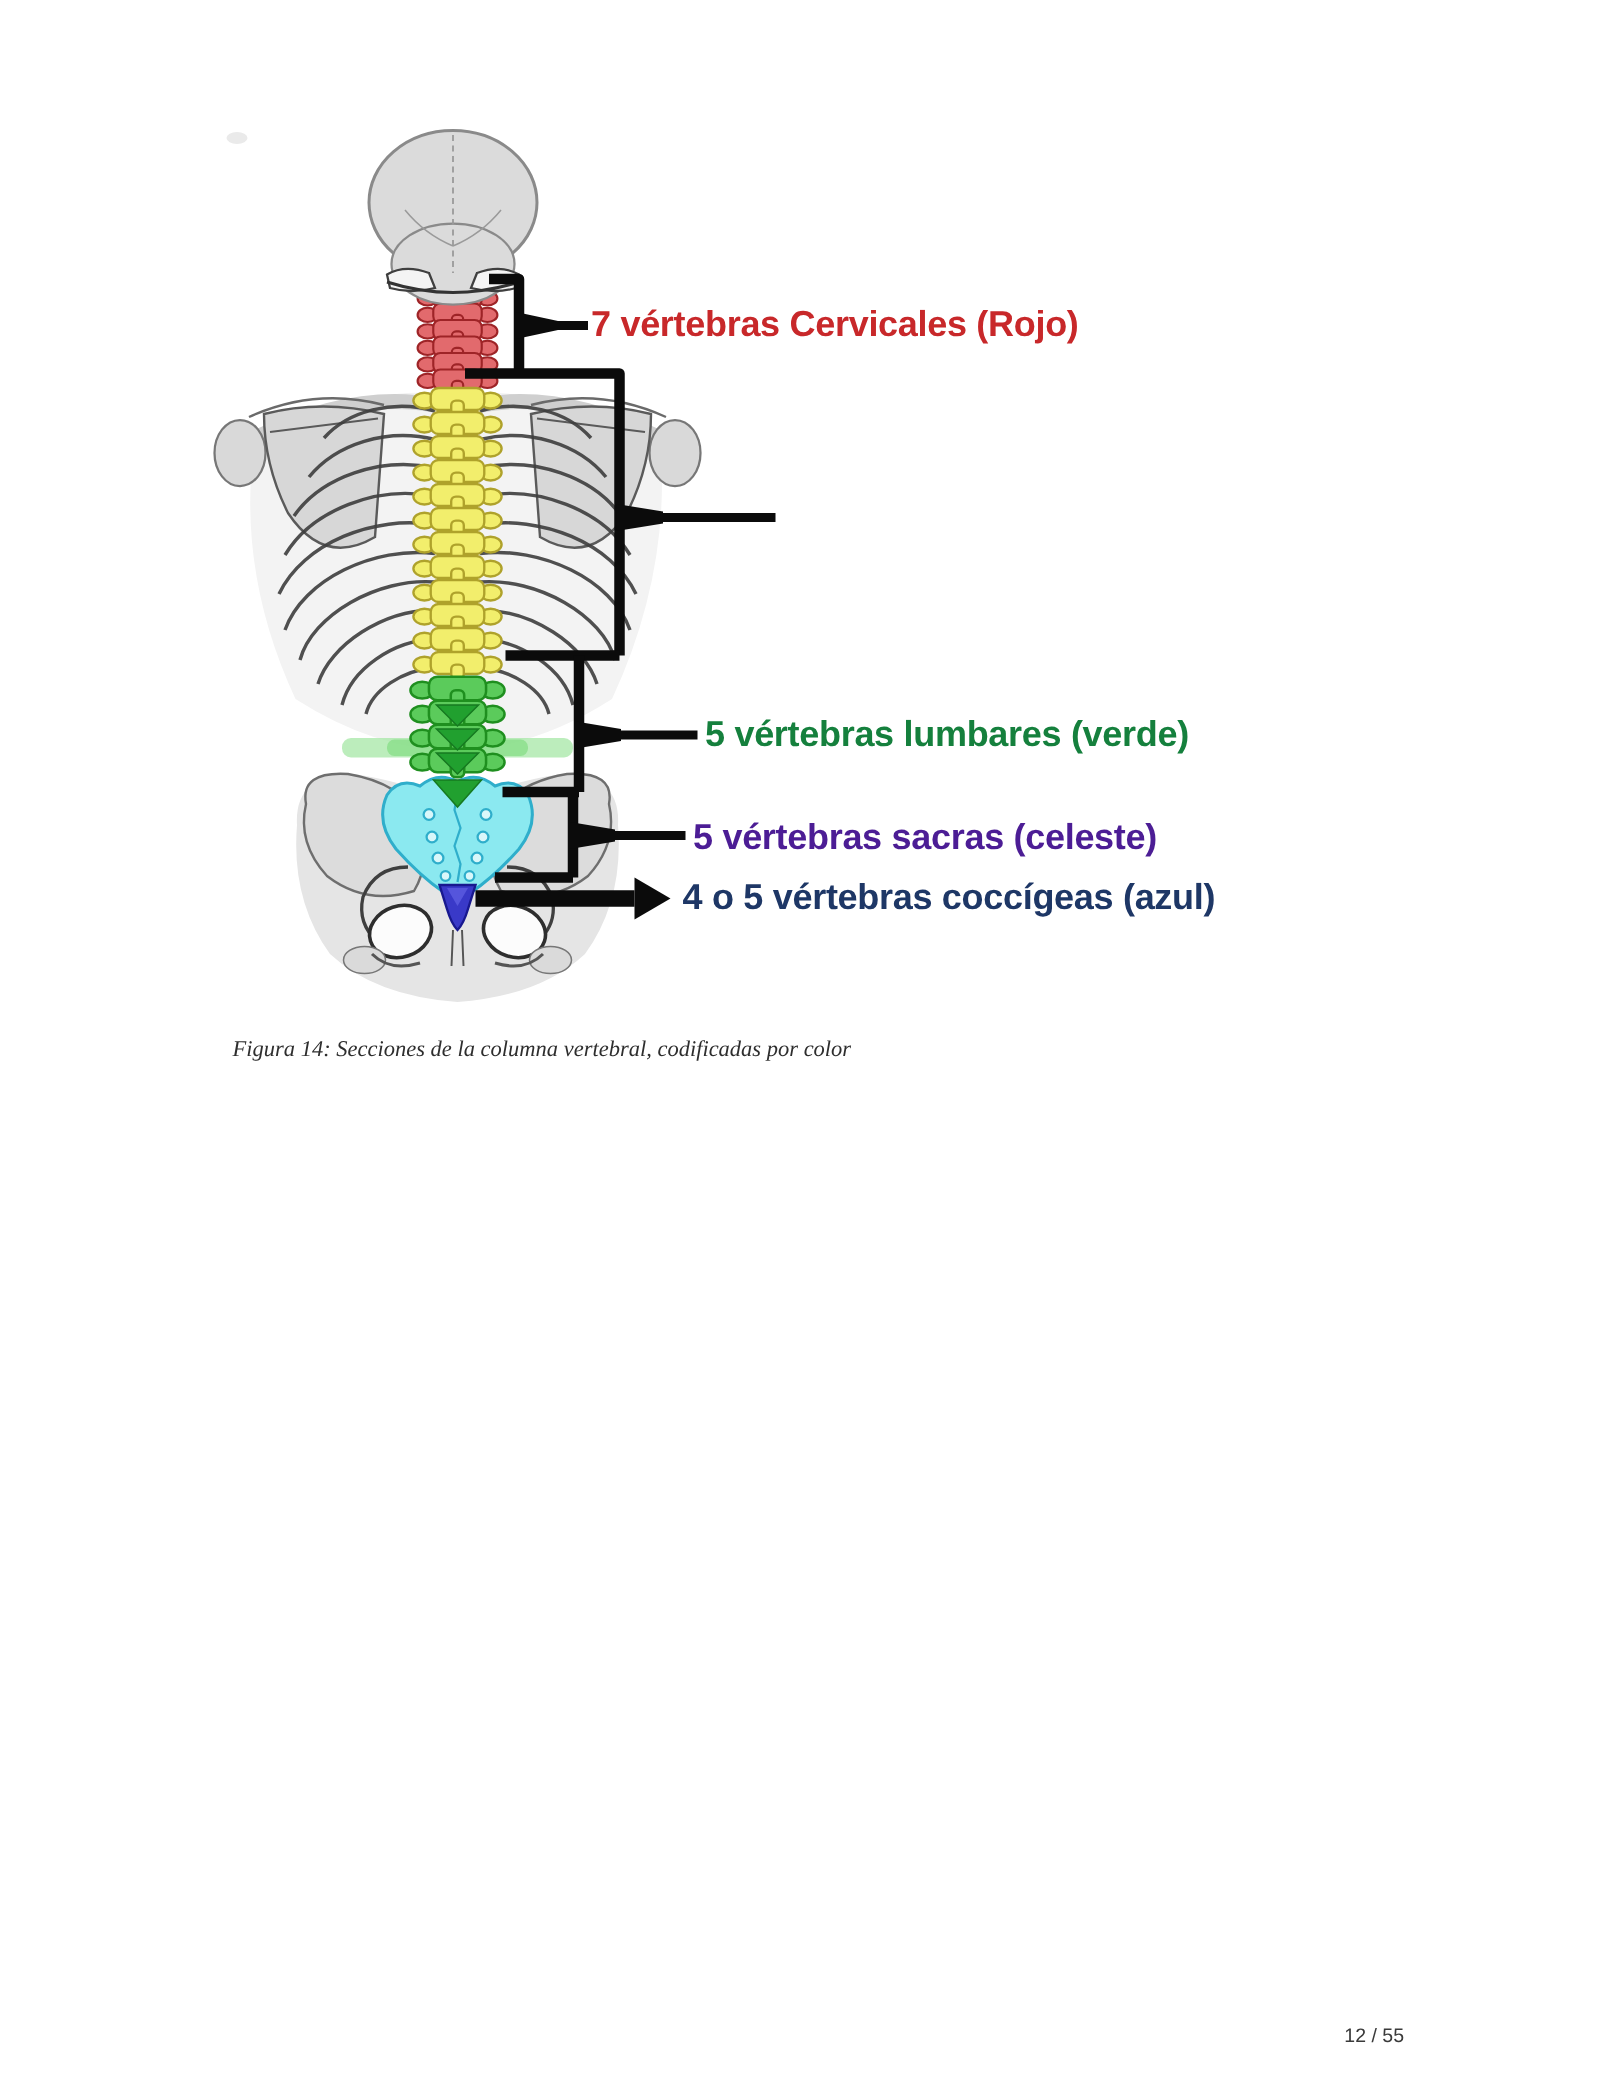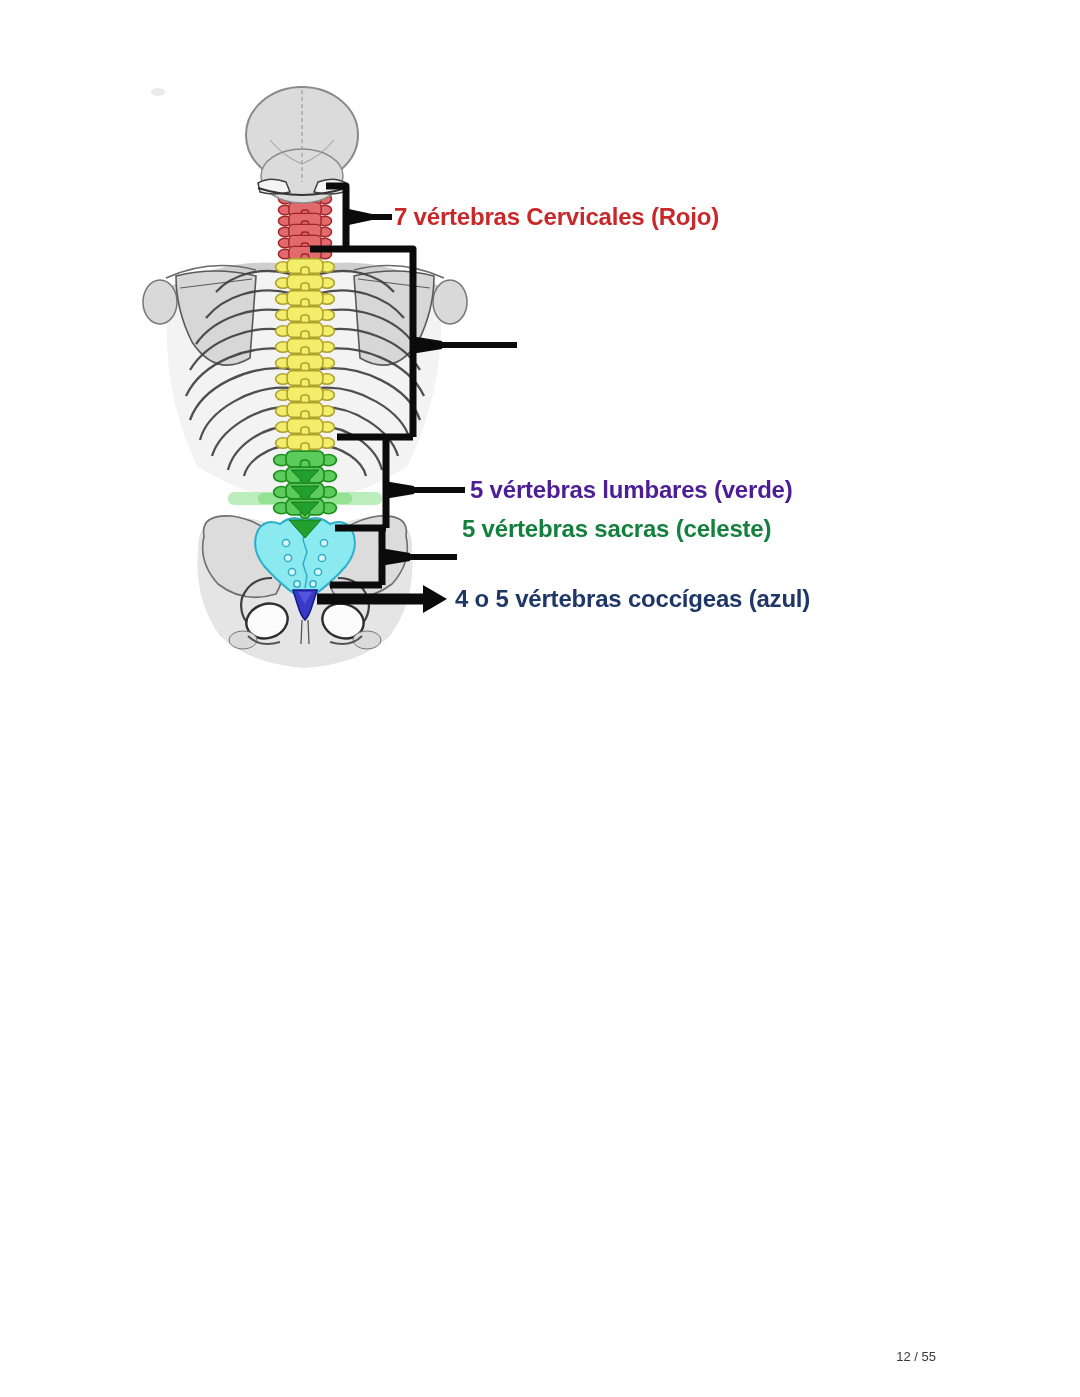--- a/index.html
+++ b/index.html
@@ -13,22 +13,22 @@
   .figure-svg{position:absolute;left:140px;top:80px;}
   .fig-label{
     position:absolute;
     font-weight:700;
     font-size:24px;
     white-space:nowrap;
     letter-spacing:-0.2px;
   }
   .lbl-cervical{left:394px;top:203px;color:#C8282A;}
   .lbl-dorsal{left:531px;top:332px;color:#EFE84C;text-shadow:0 1px 1px rgba(160,150,30,.45);}
-  .lbl-lumbar{left:470px;top:476px;color:#4c1d95;}
-  .lbl-sacral{left:462px;top:515px;color:#15803d;}
+  .lbl-lumbar{left:470px;top:476px;color:#15803d;}
+  .lbl-sacral{left:462px;top:545px;color:#4c1d95;}
   .lbl-coccygeal{left:455px;top:585px;color:#1E3766;}
   .caption{
     position:absolute;left:155px;top:692px;
     font-family:"Liberation Serif",serif;
     font-style:italic;
     font-size:15px;color:#2E2E2E;
   }
   .footer{
     position:absolute;left:0;right:0;top:1349px;
     text-align:right;font-size:13px;color:#3A3A3A;
@@ -205,15 +205,16 @@
       <path d="M177,519 L283,519" stroke="#0B0B0B" stroke-width="11" fill="none"></path>
       <polygon points="283,505 283,533 307,519" fill="#0B0B0B"></polygon>
     </g>
   </svg>
 
   <div class="fig-label lbl-cervical">7 vértebras Cervicales (Rojo)</div>
   <div class="fig-label lbl-lumbar">5 vértebras lumbares (verde)</div>
   <div class="fig-label lbl-sacral">5 vértebras sacras (celeste)</div>
   <div class="fig-label lbl-coccygeal">4 o 5 vértebras coccígeas (azul)</div>
 
+  <div class="caption">Figura 14: Secciones de la columna vertebral, codificadas por color</div>
   <div class="footer">12 / 55</div>
 
 </div>
 
 </body></html>

